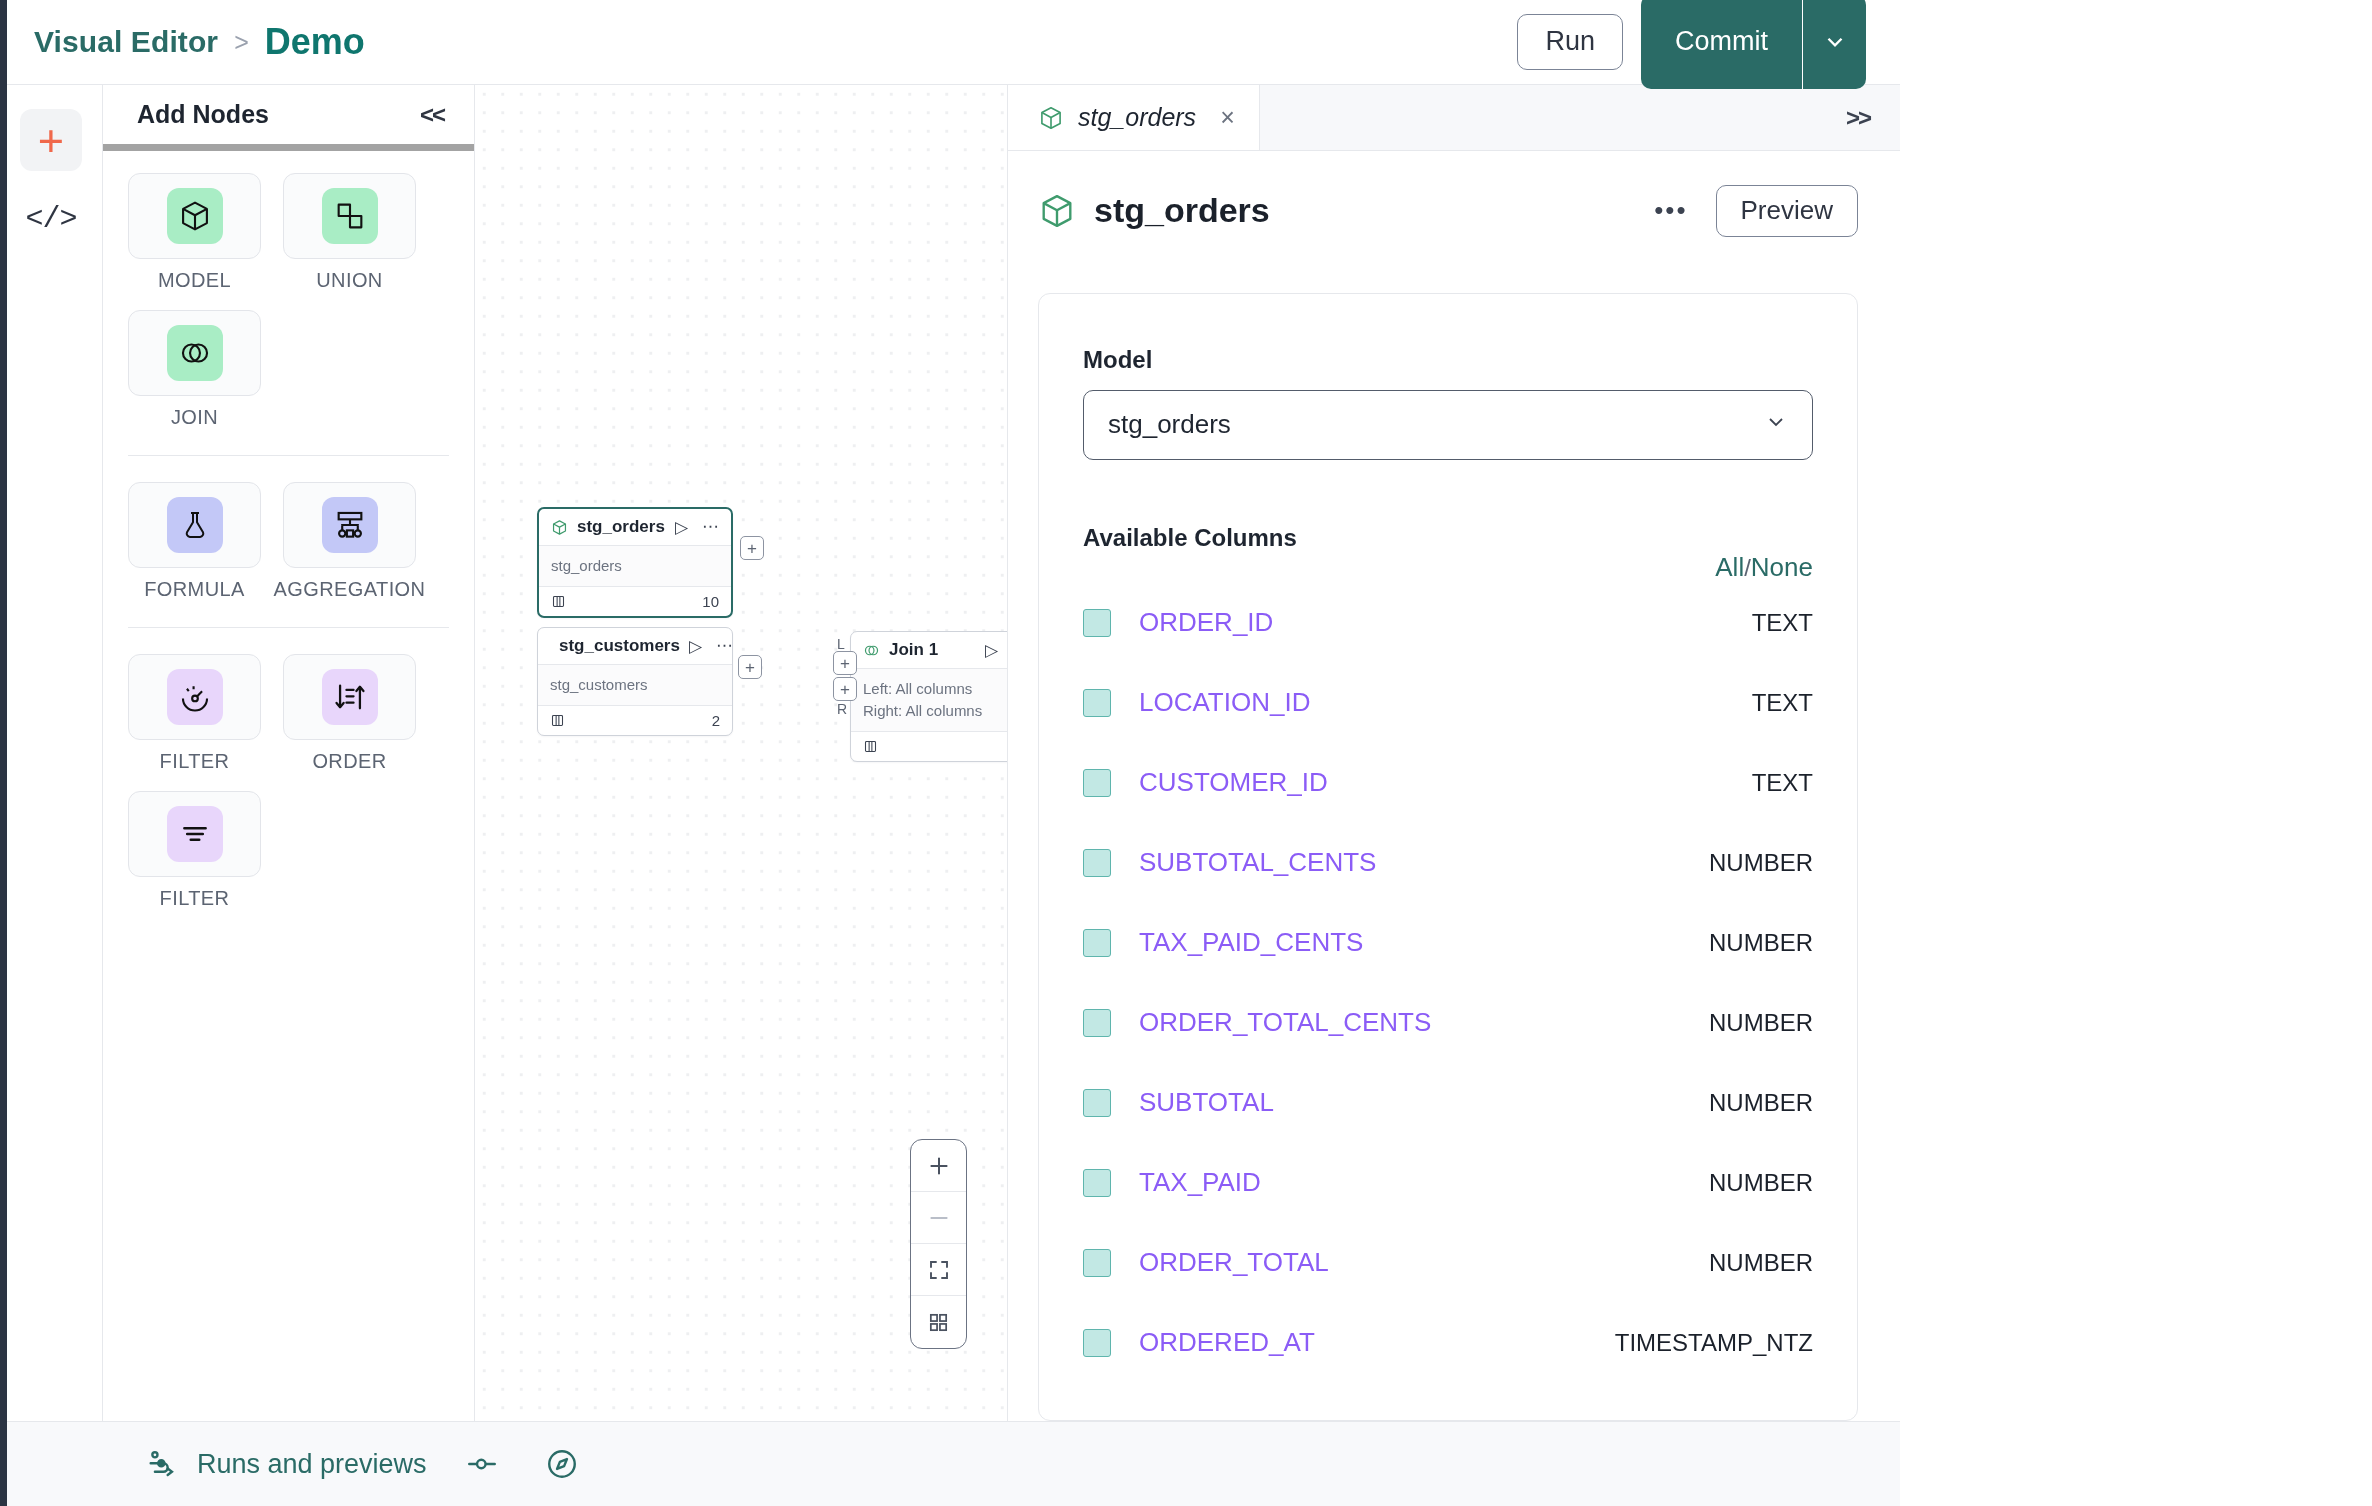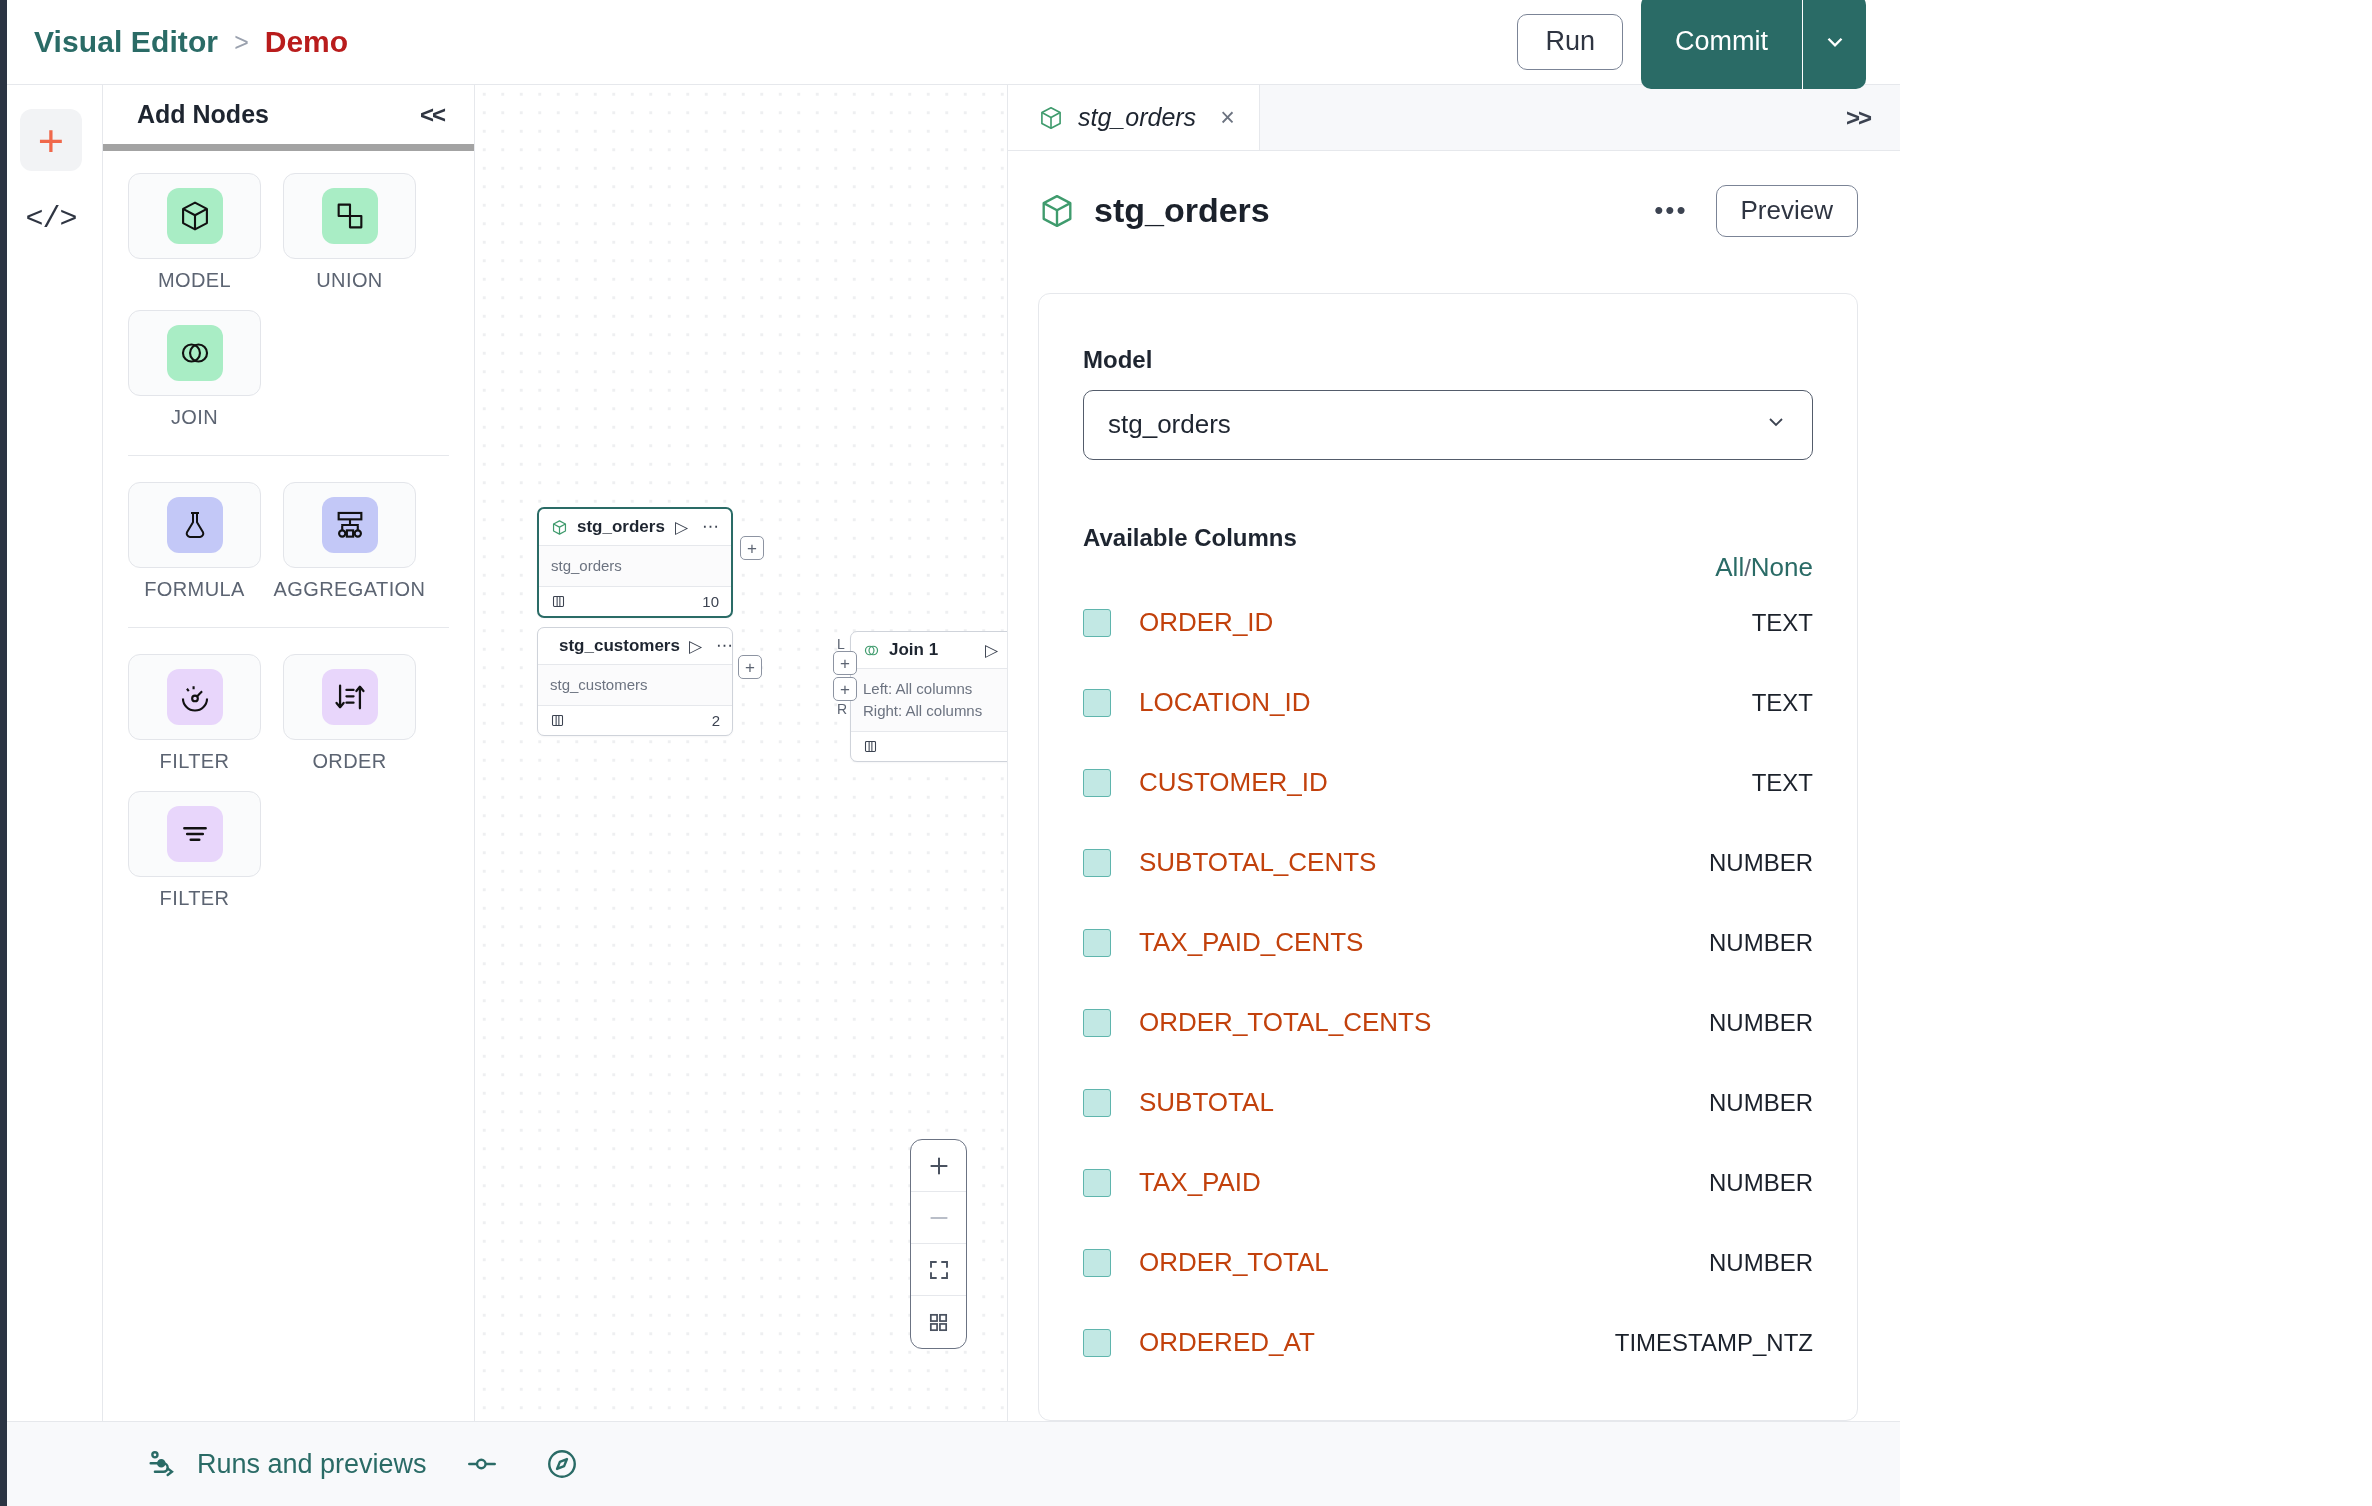--- a/index.html
+++ b/index.html
@@ -29,21 +29,21 @@
     padding: 0 34px 0 34px;
     background: #fff;
     position: relative; z-index: 20;
   }
   .breadcrumb { display: flex; align-items: center; gap: 16px; }
   .bc-root {
     color: #2a6b66; font-size: 30px; font-weight: bold;
     letter-spacing: .1px; cursor: pointer;
   }
   .bc-sep { color: #9aa1ae; font-size: 25px; font-weight: 400; }
-  .bc-leaf { color: #b91c1c; font-size: 30px; font-weight: bold; }
+  .bc-leaf { color: #0f766e; font-size: 36px; font-weight: bold; }
   .topbar-right {
     margin-left: auto; display: flex; align-items: center; gap: 18px;
   }
   .btn-run {
     border: 1.5px solid #7b8496; border-radius: 10px;
     background: #fff; color: #2f3542;
     font-size: 27px; font-family: inherit;
     padding: 11px 27px; cursor: pointer; line-height: 1.15;
   }
   .commit-group { display: flex; border-radius: 10px; overflow: hidden; }
@@ -212,21 +212,21 @@
   .link-teal { color: #2a6b66; font-size: 26px; cursor: pointer; }
   .slash { color: #5c6472; font-size: 24px; }
 
   .col-row {
     display: flex; align-items: center; height: 80px; gap: 28px;
   }
   .checkbox {
     width: 28px; height: 28px; border: 1.5px solid #5fb5ad; border-radius: 3px;
     background: #c2e8e4; cursor: pointer; flex-shrink: 0;
   }
-  .col-name { font-size: 26px; color: #c2410c; }
+  .col-name { font-size: 26px; color: #8b5cf6; }
   .col-type { margin-left: auto; font-size: 24px; color: #1b212b; }
 
   
   .bottombar {
     height: 85px; min-height: 85px; border-top: 1px solid #e6e8ec;
     background: #f8f9fb; display: flex; align-items: center;
     padding-left: 103px; gap: 30px;
   }
   .bb-item { display: flex; align-items: center; gap: 18px; padding-left: 42px; cursor: pointer; }
   .bb-label { font-size: 27px; color: #2a6b66; }

